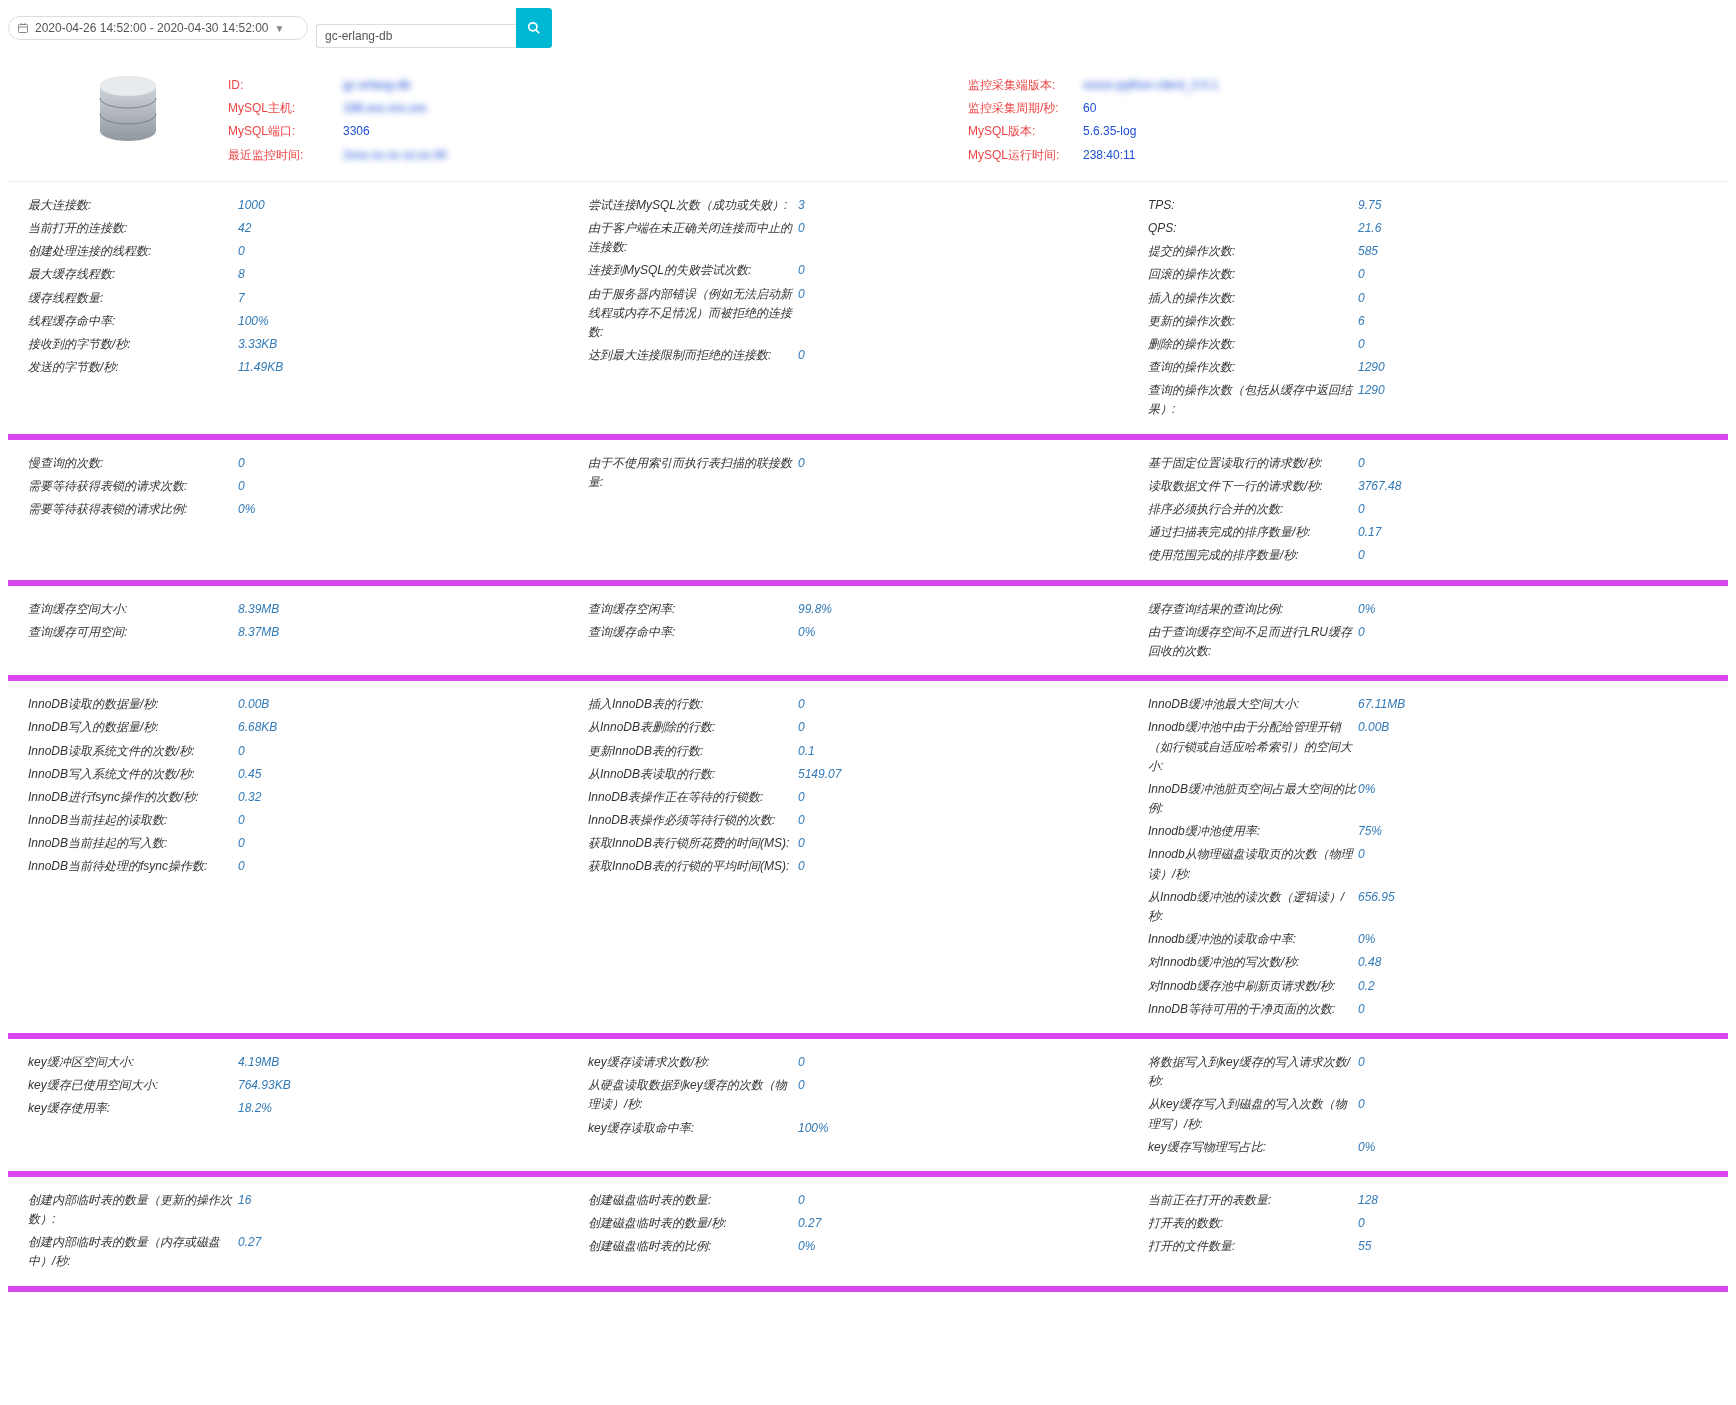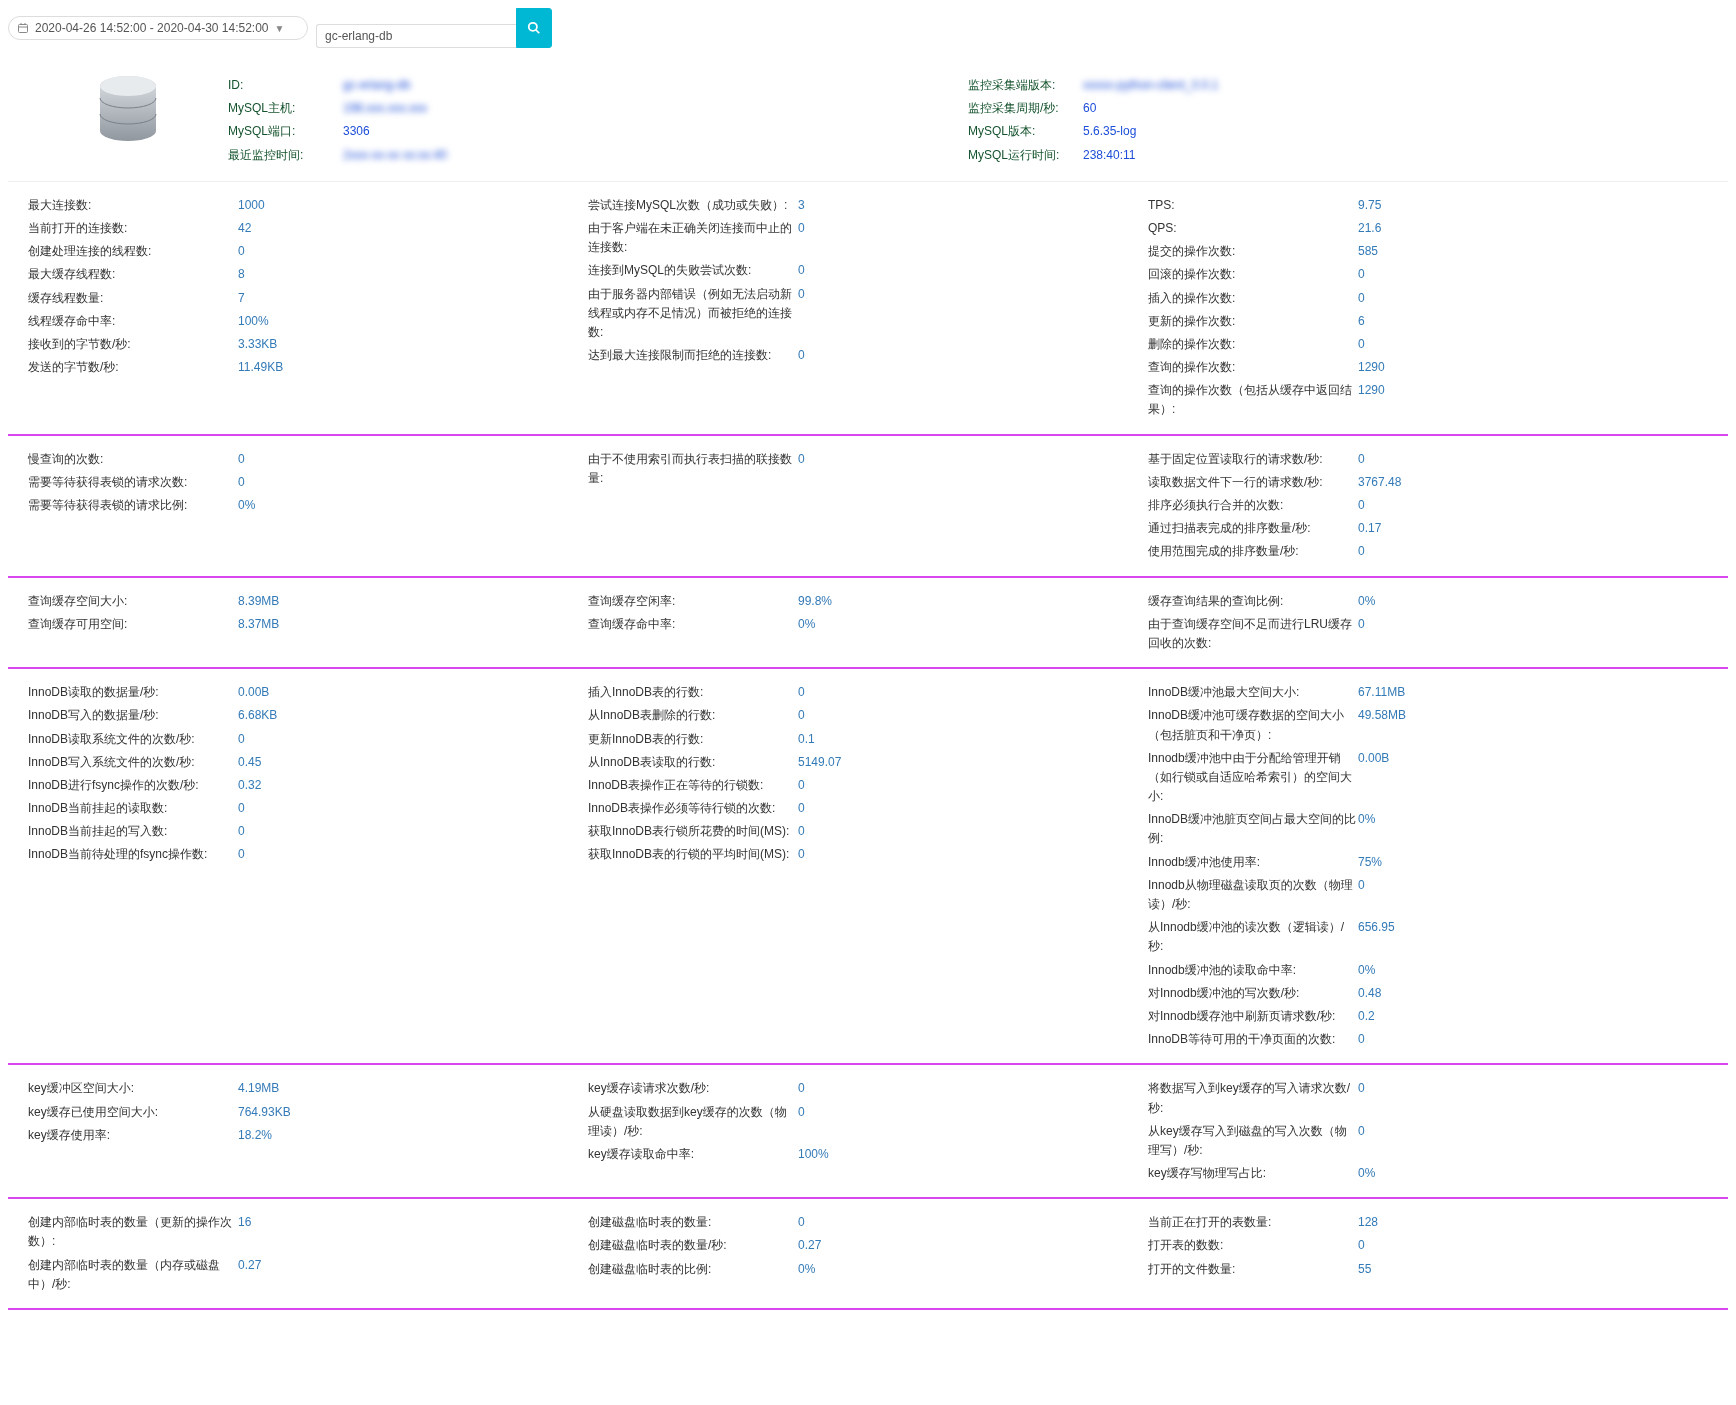--- a/index.html
+++ b/index.html
@@ -72,28 +72,29 @@
     display: flex;
   }
   .meta-col {
     flex: 1;
   }
   .meta-row {
     display: flex;
     padding: 2px 0;
     line-height: 1.6;
   }
-  .meta-label { width: 115px; color:#14532d; }
+  .meta-label { width: 115px; color:#ef4444; }
   .meta-val { color: #1d4ed8; filter: blur(0.5px); }
   .blurred { filter: blur(3px); }
 
   .section {
     display: flex;
     padding: 12px 20px;
-    border-bottom: 2px solid #d946ef;
+    border-bottom: 6px solid #d946ef;
+    font-style: italic;
   }
   .col {
     flex: 1;
     padding-right: 20px;
   }
   .kv {
     display: flex;
     align-items: flex-start;
     padding: 2px 0;
     line-height: 1.6;
@@ -438,24 +439,20 @@
           <div class="k">获取InnoDB表的行锁的平均时间(MS):</div>
           <div class="v">0</div>
         </div>
       </div>
       <div class="col col3">
         <div class="kv">
           <div class="k">InnoDB缓冲池最大空间大小:</div>
           <div class="v">67.11MB</div>
         </div>
         <div class="kv">
-          <div class="k">InnoDB缓冲池可缓存数据的空间大小（包括脏页和干净页）:</div>
-          <div class="v">49.58MB</div>
-        </div>
-        <div class="kv">
           <div class="k">Innodb缓冲池中由于分配给管理开销（如行锁或自适应哈希索引）的空间大小:</div>
           <div class="v">0.00B</div>
         </div>
         <div class="kv">
           <div class="k">InnoDB缓冲池脏页空间占最大空间的比例:</div>
           <div class="v">0%</div>
         </div>
         <div class="kv">
           <div class="k">Innodb缓冲池使用率:</div>
           <div class="v">75%</div>

